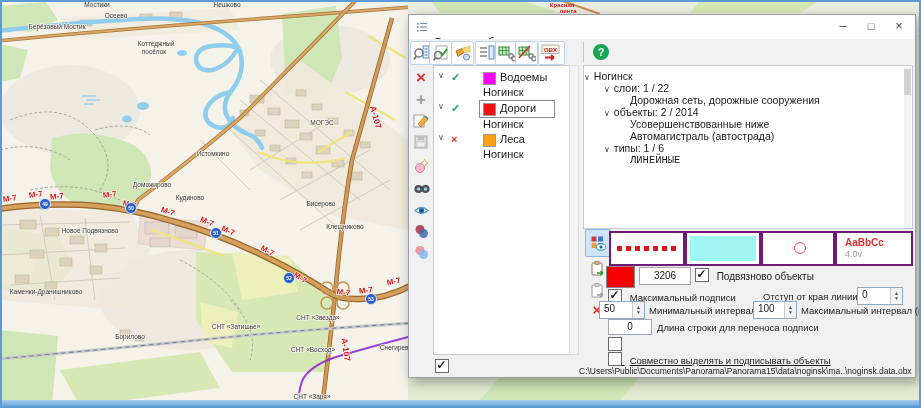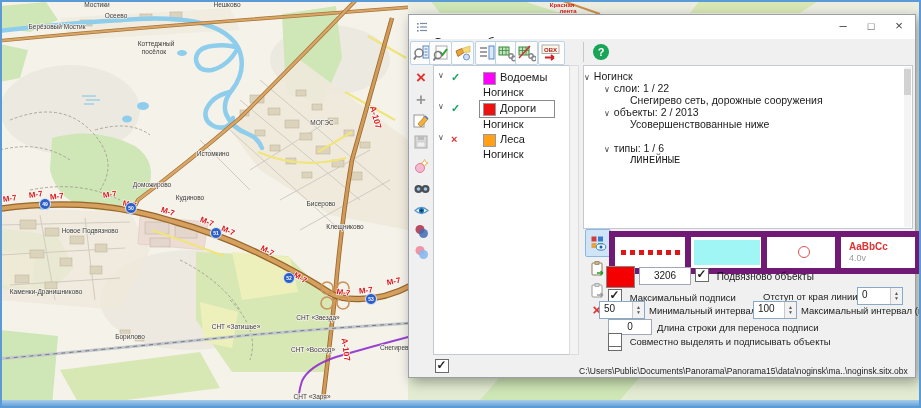--- a/index.html
+++ b/index.html
@@ -41,21 +41,21 @@
   .selbox{position:absolute;left:45px;top:-2px;width:74px;height:16px;border:1px solid #8a8a8a;background:#fff;}
   .vscroll{position:absolute;left:160px;top:50px;width:8px;height:288px;background:#f3f3f3;border:1px solid #dcdcdc;}
   .footer-chk{position:absolute;left:26px;top:344px;font-size:9px;white-space:nowrap;}
   
   .rtree{position:absolute;left:174px;top:50px;width:328px;height:162px;background:#fff;border:1px solid #c3c9cf;overflow:hidden;}
   .rrow{position:absolute;height:12px;font-size:10.5px;white-space:nowrap;}
   .rchev{font-size:8px;color:#444;margin-right:4px;}
   .rscroll{position:absolute;right:1px;top:1px;bottom:1px;width:7px;background:#f4f4f4;}
   .rthumb{position:absolute;top:2px;left:0;width:7px;height:26px;background:#d2d2d2;}
   
-  .pv{position:absolute;top:216px;height:31px;background:#fff;border:6px solid #701a75;}
+  .pv{position:absolute;top:216px;height:31px;background:#fff;border:2px solid #701a75;}
   .dashline{position:absolute;left:6px;right:6px;top:13px;height:5px;
             background:repeating-linear-gradient(90deg,#e01616 0 5px,transparent 5px 9px);}
   .cyanfill{position:absolute;inset:3px;background:#9ff6f4;}
   .redcirc{position:absolute;left:31px;top:9px;width:10px;height:10px;border:1.6px solid #e05050;border-radius:50%;}
   .aab{position:absolute;left:8px;top:4px;color:#e03030;font-size:10px;font-weight:bold;}
   .aav{position:absolute;left:8px;top:16px;color:#9a9a9a;font-size:9px;}
   .swatch{position:absolute;left:197px;top:251px;width:27px;height:20px;border:1px solid #888;}
   .fld{position:absolute;background:#fff;border:1px solid #a0a8b8;font-size:10px;text-align:center;}
   .cb{width:12px;height:12px;border:1px solid #6b6b6b;background:#fff;display:inline-block;position:relative;vertical-align:-2px;}
   .cb.checked::after{content:"✓";position:absolute;left:0.5px;top:-2.5px;font-size:12px;font-weight:bold;color:#222;}
@@ -475,23 +475,24 @@
     </div>
     <div class="vscroll"></div>
 
     <div class="footer-chk">
       <span class="cb checked"></span>
     </div>
 
     <div class="rtree">
       <div class="rrow" style="left:0;top:4px;"><span class="rchev">∨</span><span>Ногинск</span></div>
       <div class="rrow" style="left:20px;top:16px;"><span class="rchev">∨</span><span>слои: 1 / 22</span></div>
-      <div class="rrow" style="left:46px;top:28px;"><span>Снегирево сеть, дорожные сооружения</span></div>
-      <div class="rrow" style="left:20px;top:40px;"><span class="rchev">∨</span><span>объекты: 2 / 2013</span></div>
+      <div class="rrow" style="left:46px;top:28px;"><span>Дорожная сеть, дорожные сооружения</span></div>
+      <div class="rrow" style="left:20px;top:40px;"><span class="rchev">∨</span><span>объекты: 2 / 2014</span></div>
       <div class="rrow" style="left:46px;top:52px;"><span>Усовершенствованные ниже</span></div>
+      <div class="rrow" style="left:46px;top:64px;"><span>Автомагистраль (автострада)</span></div>
       <div class="rrow" style="left:20px;top:76px;"><span class="rchev">∨</span><span>типы: 1 / 6</span></div>
       <div class="rrow" style="left:46px;top:88px;font-family:Liberation Mono, monospace;"><span>ЛИНЕЙНЫЕ</span></div>
       <div class="rscroll">
           <div class="rthumb"></div>
         </div>
     </div>
 
     <div class="gridbtn">
       <svg width="17" height="17">
           <rect x="1.5" y="1.5" width="5" height="5" fill="#d23c3c"></rect>
@@ -570,23 +571,23 @@
         </span>
     </div>
     <div class="rowlab" style="left:392px;top:290px;">Максимальный интервал (мм)</div>
 
     <div class="fld" style="left:199px;top:304px;width:42px;height:14px;line-height:14px;">0</div>
     <div class="rowlab" style="left:248px;top:307px;">Длина строки для переноса подписи</div>
 
     <div class="cbrow" style="left:199px;top:322px;">
       <span class="cb"></span>
     </div>
-    <div class="cbrow" style="left:199px;top:318px;">
+    <div class="cbrow" style="left:199px;top:337px;text-decoration:underline;">
       <span class="cb"></span>
       <span class="lab">Совместно выделять и подписывать объекты</span>
     </div>
 
-    <div class="status">C:\Users\Public\Documents\Panorama\Panorama15\data\noginsk\ma..\noginsk.sitx.obx</div>
+    <div class="status">C:\Users\Public\Documents\Panorama\Panorama15\data\noginsk\ma..\noginsk.data.obx</div>
   </div>
 
   <div class="bottombar"></div>
   <div class="frame"></div>
 </div>
 
 </body></html>

